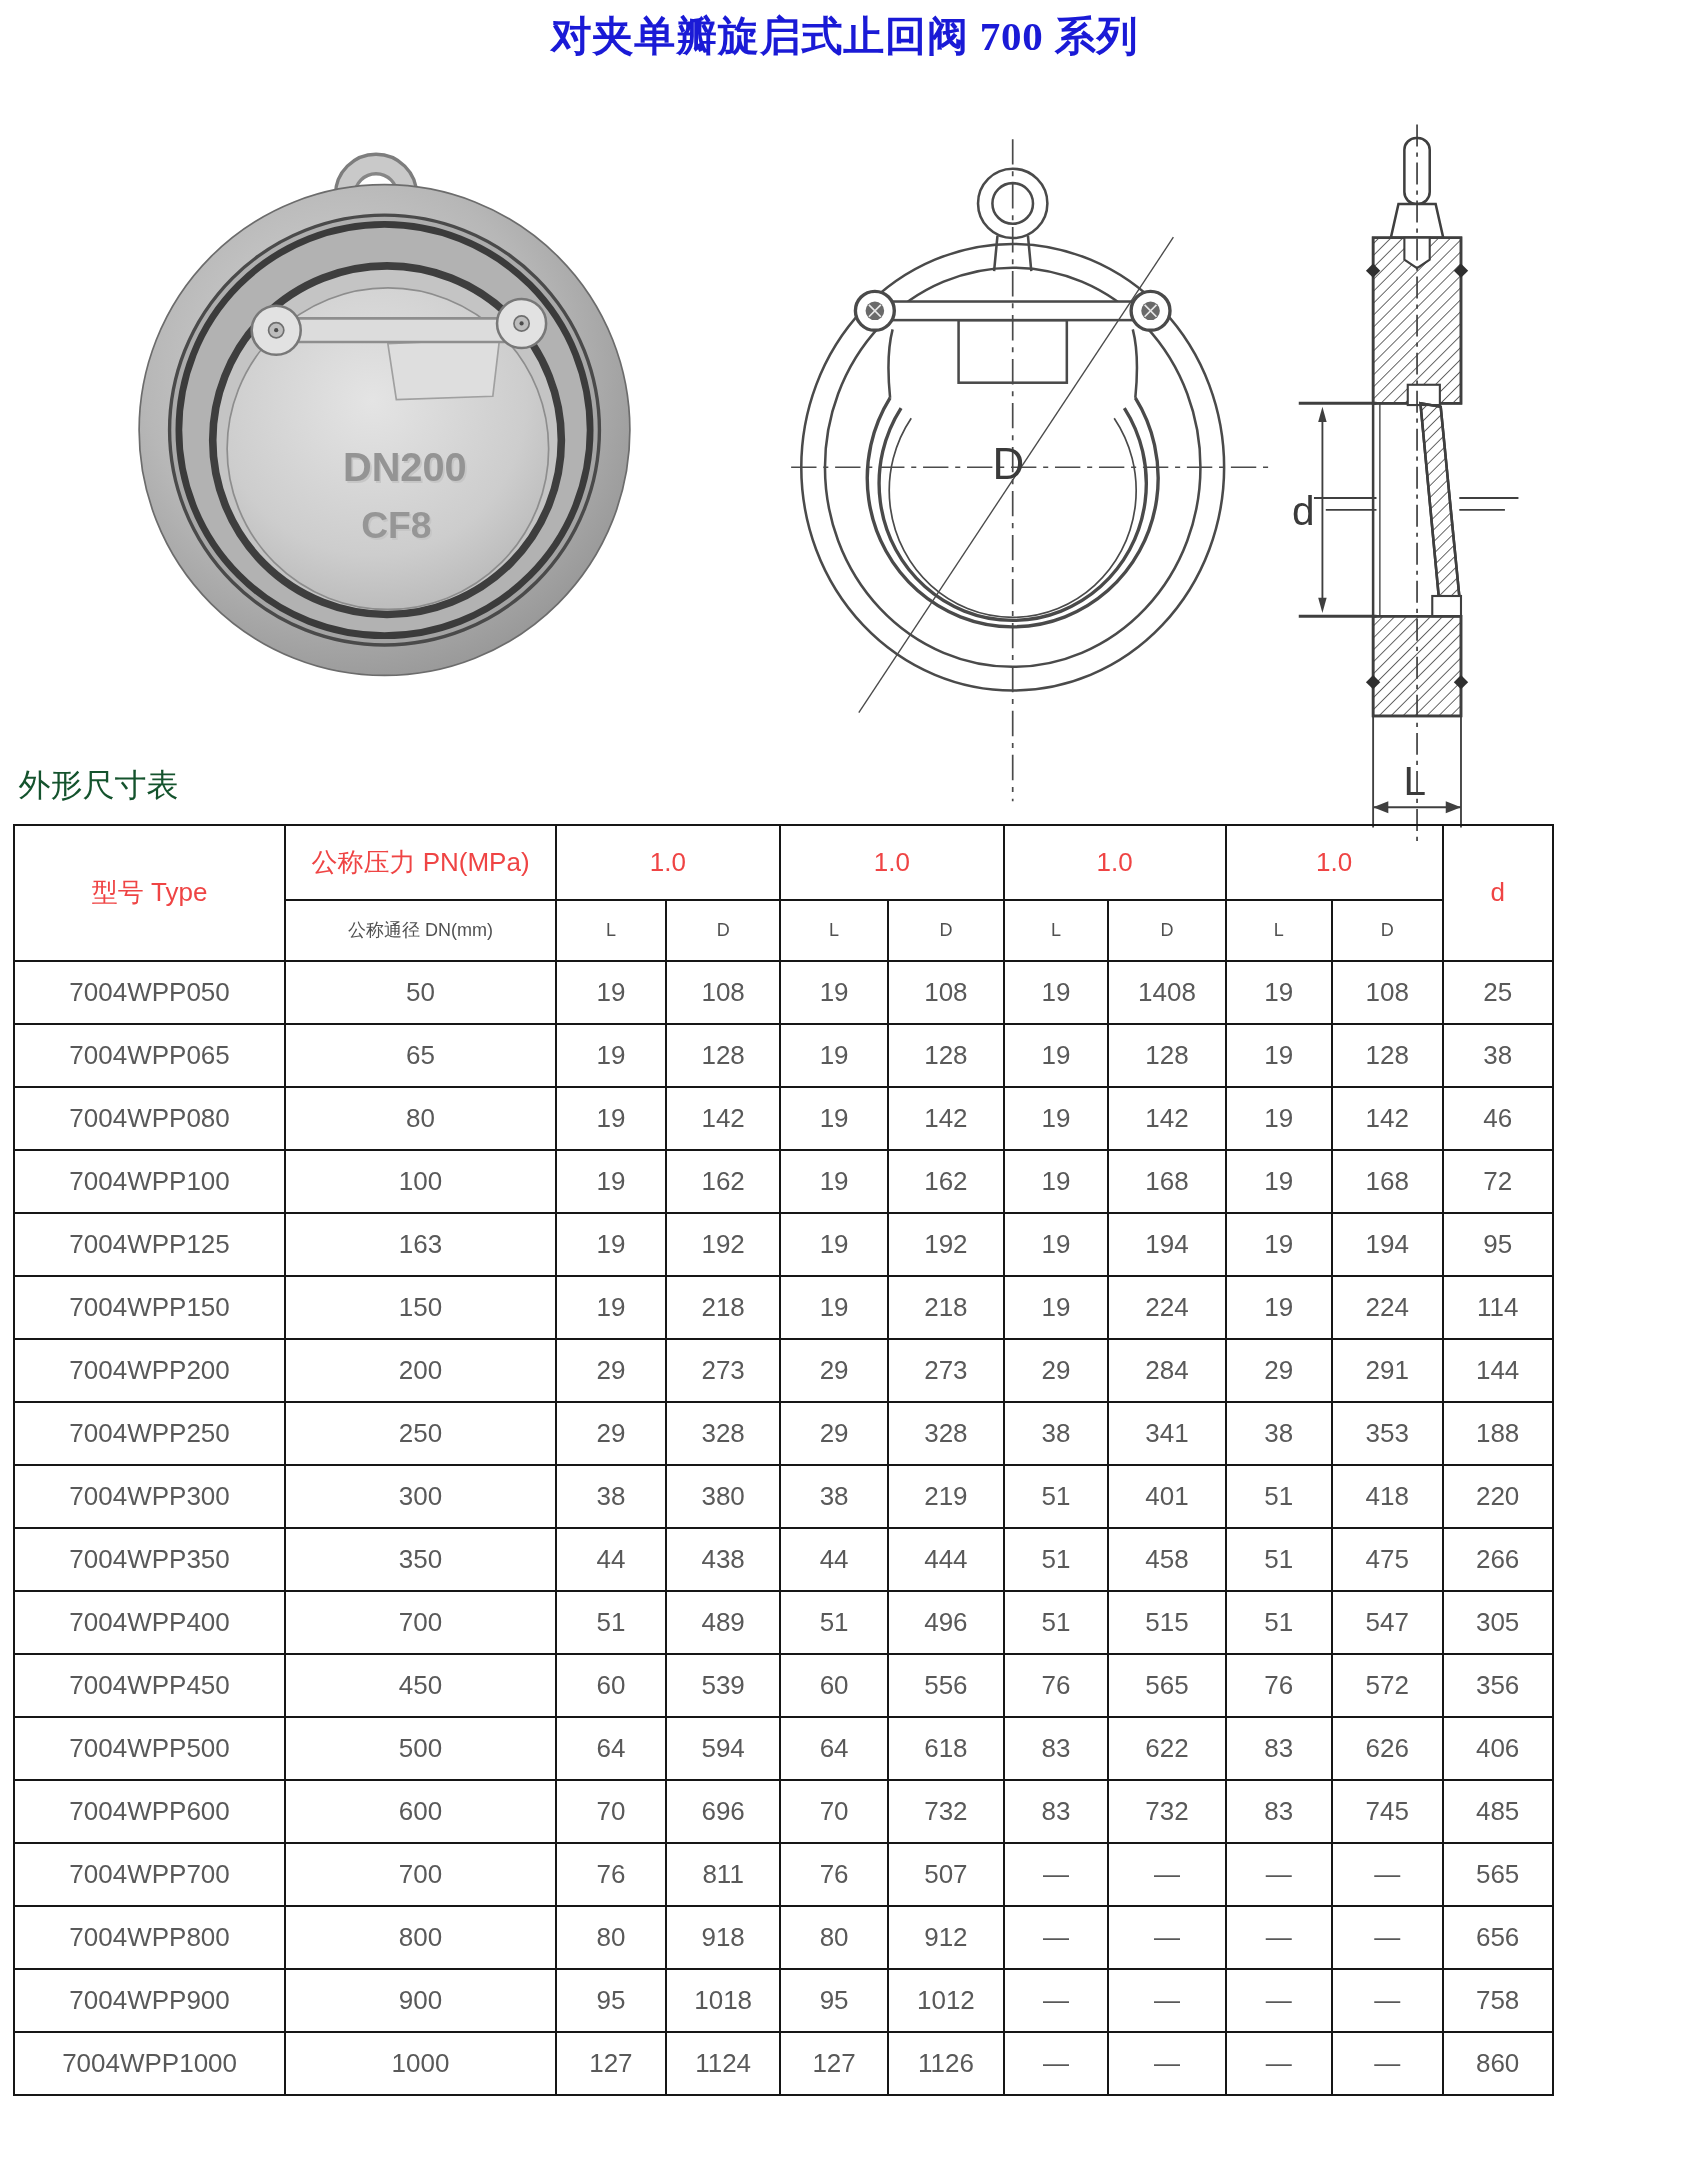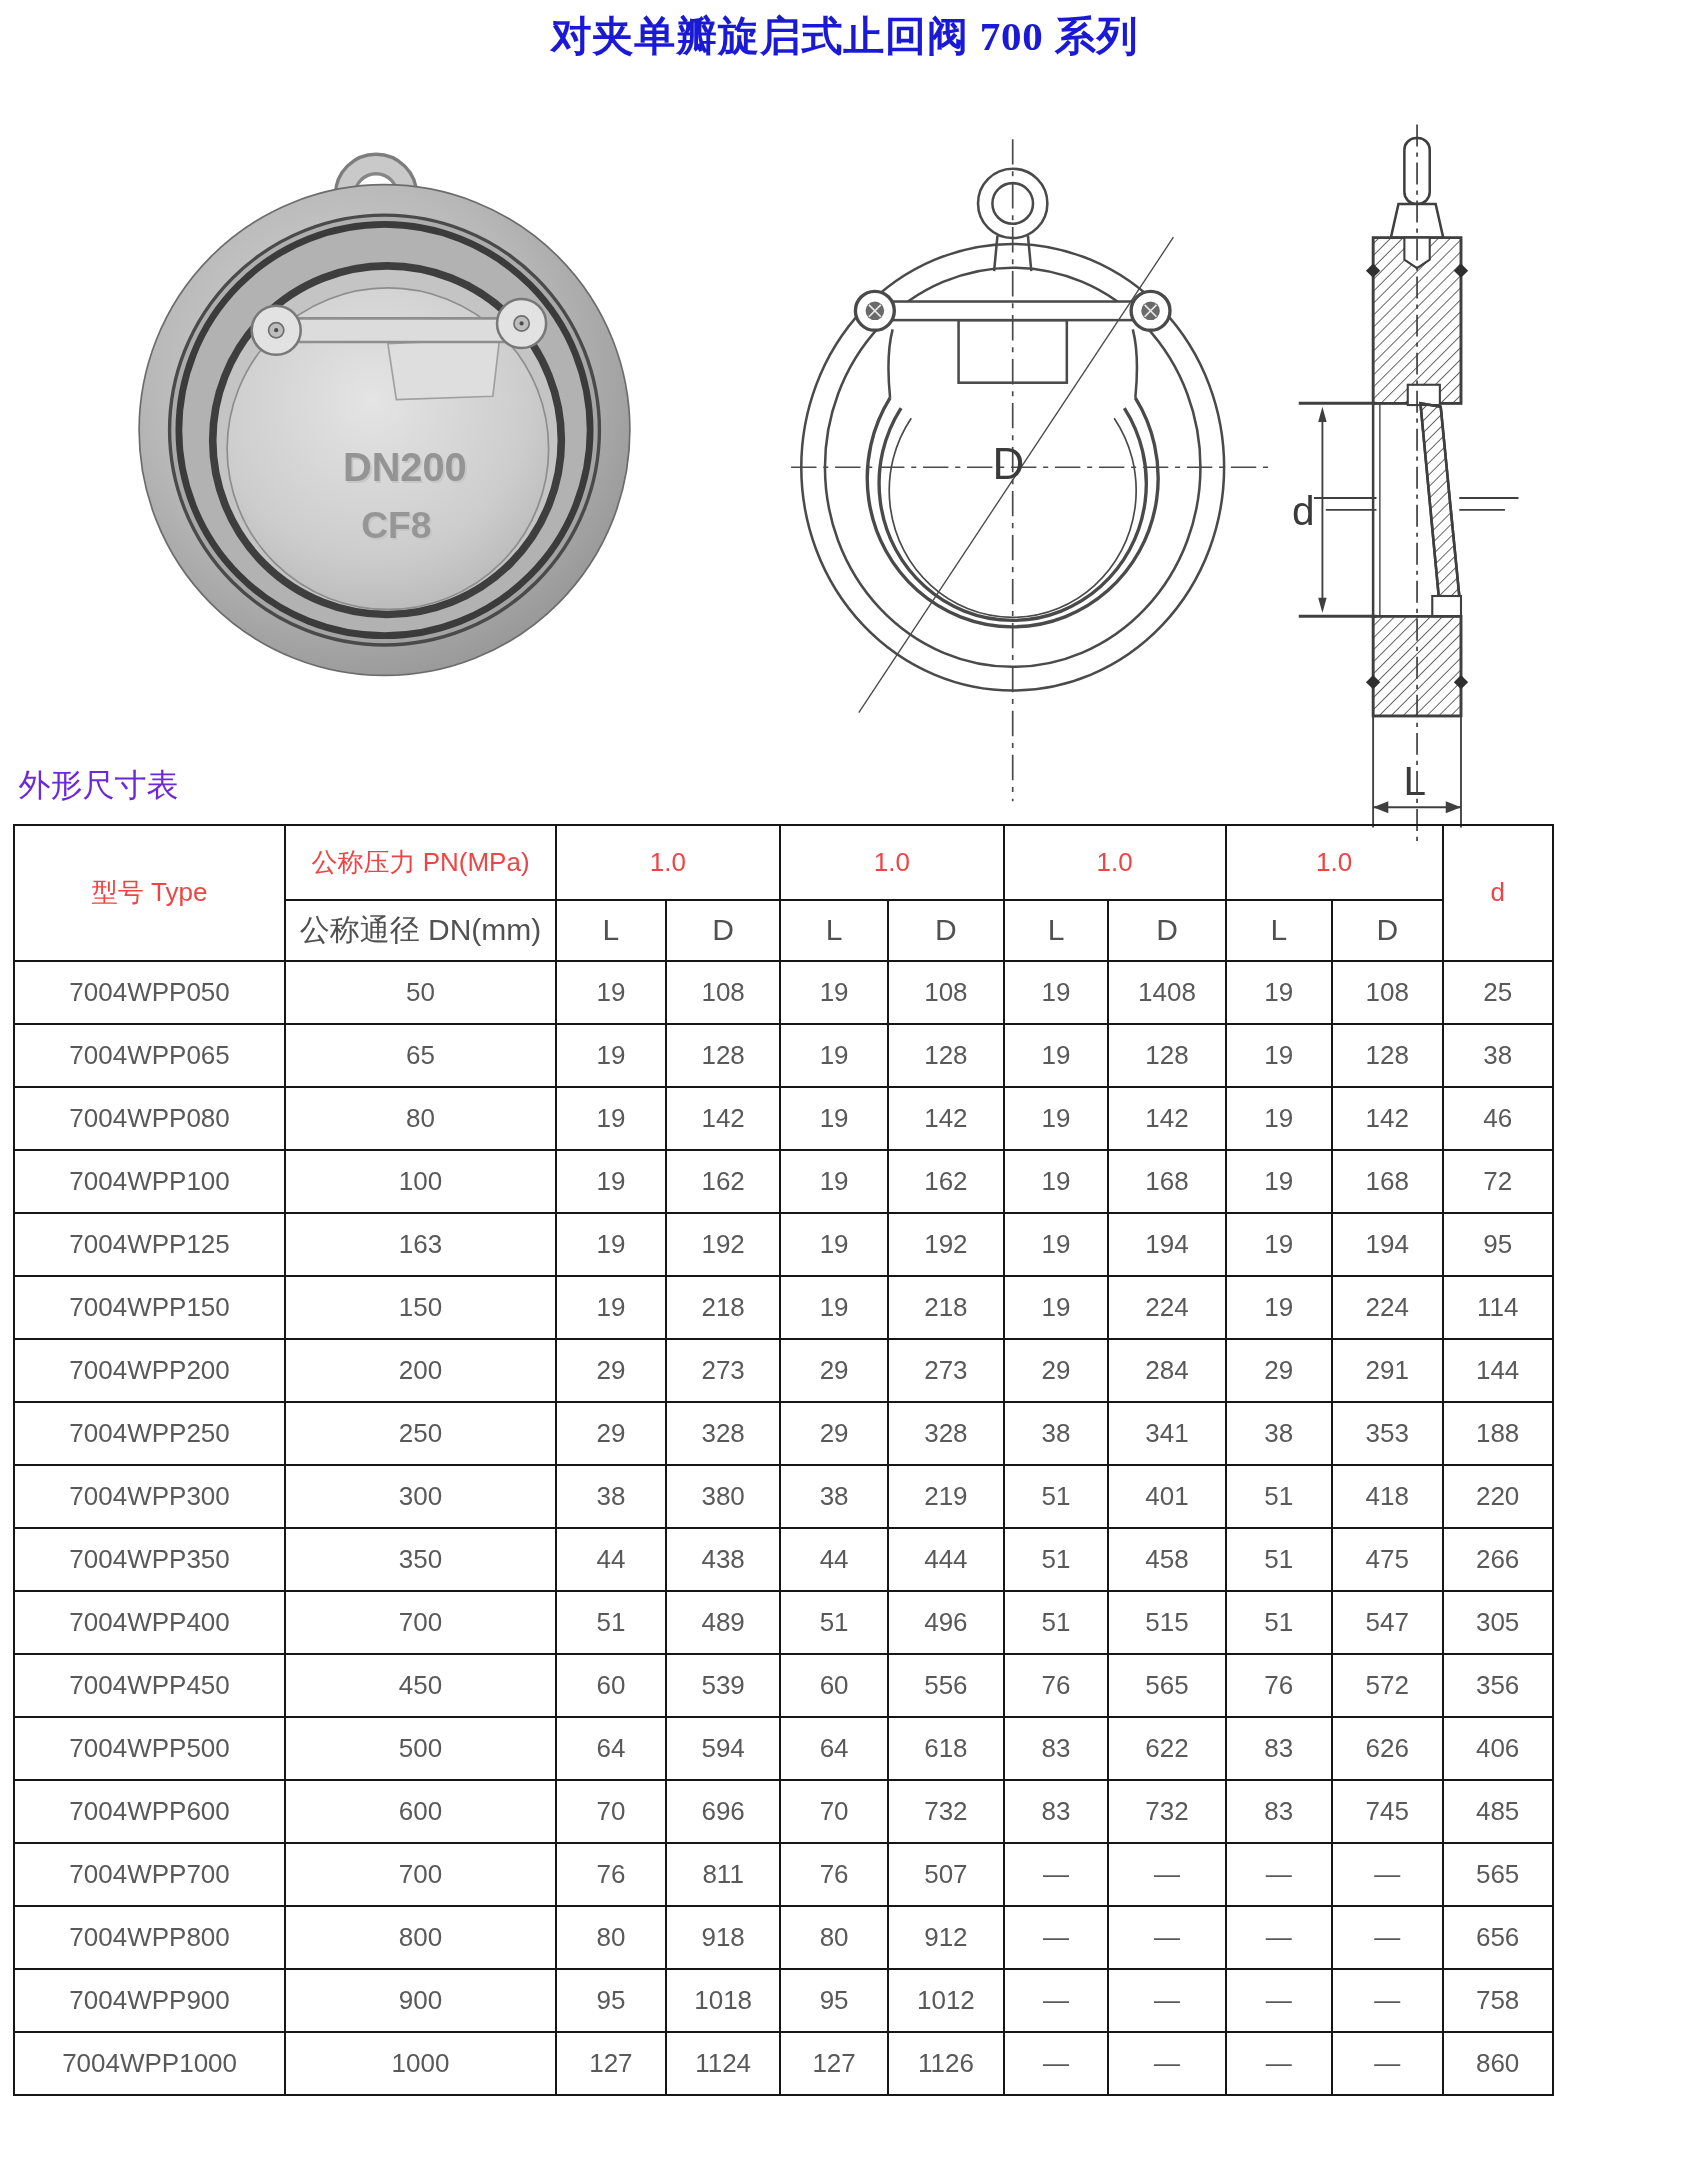--- a/index.html
+++ b/index.html
@@ -6,28 +6,28 @@
   body{width:1689px;height:2183px;position:relative;overflow:hidden;
        font-family:"Liberation Sans",sans-serif;}
   .page-title{position:absolute;top:9px;left:0;width:100%;text-align:center;
     font-family:"Liberation Serif",serif;font-weight:bold;font-size:41px;
     color:#1a1ad6;letter-spacing:0.8px;}
   .fig{position:absolute;}
   #photo-fig{left:134px;top:117px;}
   #front-fig{left:791px;top:129px;}
   #side-fig{left:1292px;top:121px;}
   .section-label{position:absolute;left:18.6px;top:764px;font-size:32px;
-    color:#6d28d9;font-family:"Liberation Sans",sans-serif;}
+    color:#14532d;font-family:"Liberation Sans",sans-serif;}
   table.dim{position:absolute;left:12.7px;top:824px;width:1541px;
     border-collapse:collapse;table-layout:fixed;}
   table.dim td{border:2.5px solid #161616;text-align:center;vertical-align:middle;
     color:#595959;font-size:26px;padding:0;line-height:1.15;
     font-family:"Liberation Sans",sans-serif;overflow:hidden;}
   tr.h1 td{height:73px;color:#ef4444;font-size:26px;}
-  tr.h2 td{height:59px;color:#515151;font-size:30px;}
+  tr.h2 td{height:59px;color:#515151;font-size:18px;}
   tr.dr td{height:61px;}
 </style>
 </head>
 <body>
 
 <div class="page-title">对夹单瓣旋启式止回阀 700 系列</div>
 
 <svg id="photo-fig" class="fig" width="501" height="572" viewBox="0 0 592 676">
   <defs>
     <radialGradient id="gBody" cx="42%" cy="38%" r="75%">

